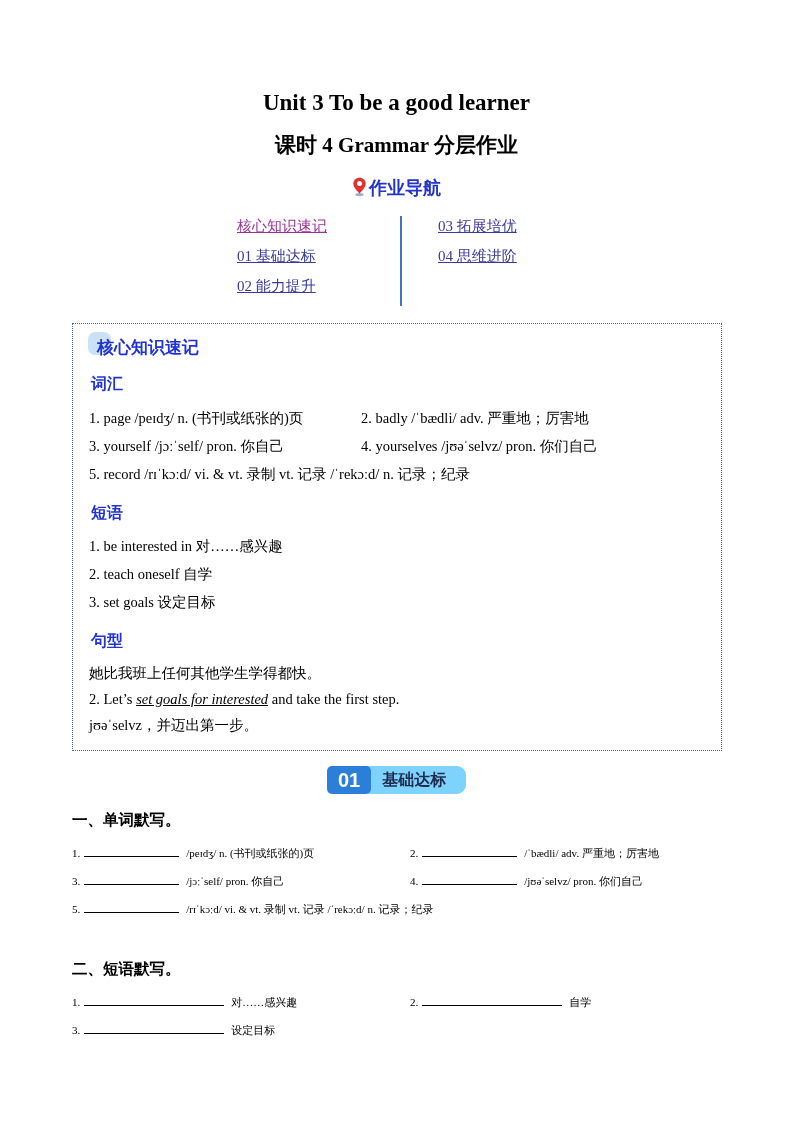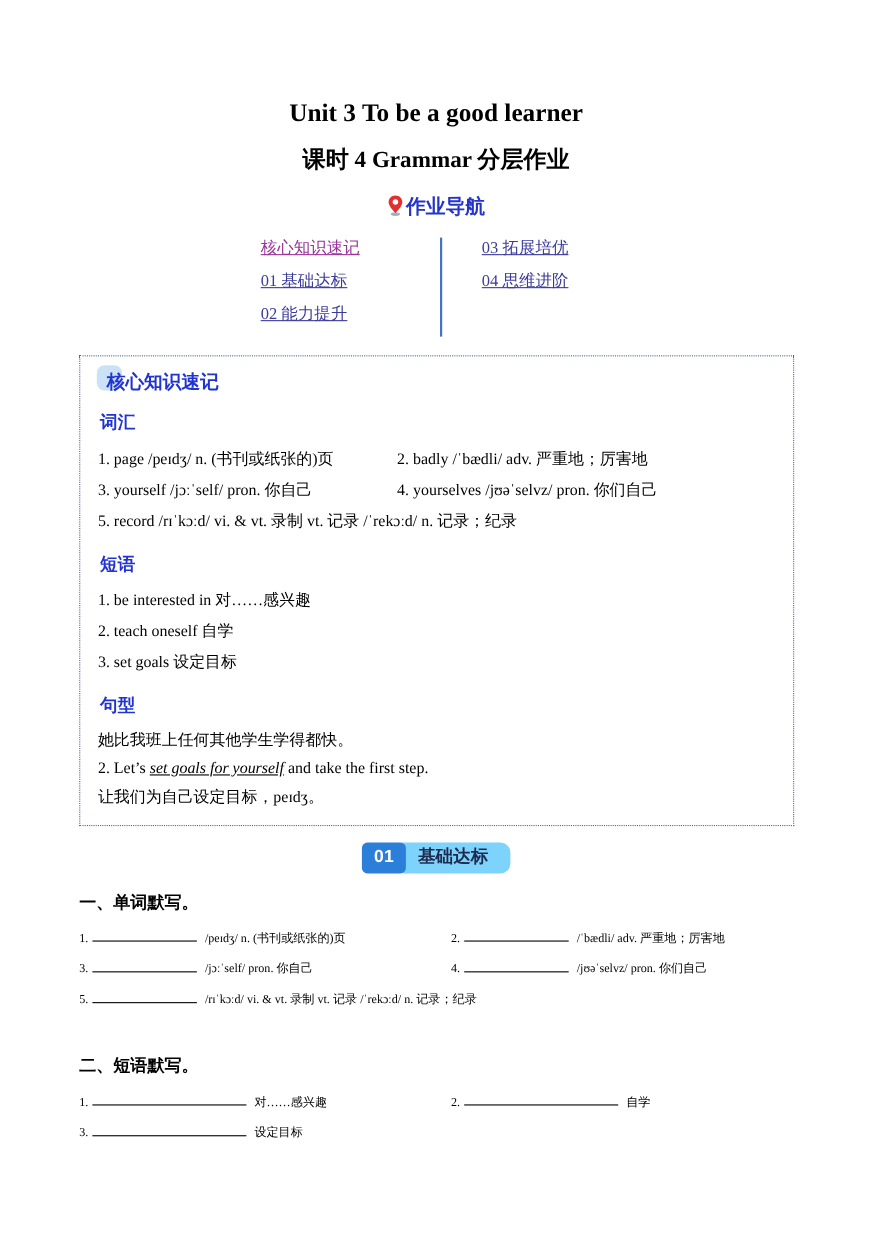--- a/index.html
+++ b/index.html
@@ -91,21 +91,21 @@
   .phrase-list .row { line-height:28px; }
   .sentences { margin-top:8px; font-size:14.5px; }
   .sentences .row { line-height:26px; }
   .em-underlined { font-style:italic; text-decoration:underline; }
   
   .badge { display:flex; justify-content:center; margin-top:15px; }
   .badge-num {
     position:relative; z-index:2;
     background:#2B7FD9; color:#fff;
     font-family:"Liberation Sans","DejaVu Sans",sans-serif;
-    font-weight:bold; font-size:16px;
+    font-weight:bold; font-size:20px;
     line-height:22px;
     padding:3px 11px;
     border-radius:5px;
   }
   .badge-label {
     background:#7dd3fc; color:#1D2B4F;
     font-family:"Liberation Sans","DejaVu Sans",sans-serif;
     font-weight:bold; font-size:16px;
     line-height:22px;
     padding:3px 20px 3px 16px;
@@ -183,22 +183,22 @@
     <div class="sec-title">短语</div>
     <div class="phrase-list">
       <div class="row">1. be interested in 对……感兴趣</div>
       <div class="row">2. teach oneself 自学</div>
       <div class="row">3. set goals 设定目标</div>
     </div>
 
     <div class="sec-title">句型</div>
     <div class="sentences">
       <div class="row">她比我班上任何其他学生学得都快。</div>
-      <div class="row"><span>2. Let’s </span><span class="em-underlined">set goals for yourself</span><span> and take the first step.</span></div>
-      <div class="row">让我们为自己设定目标，peɪdʒ。</div>
+      <div class="row"><span>2. Let’s </span><span class="em-underlined">set goals for interested</span><span> and take the first step.</span></div>
+      <div class="row">jʊəˈselvz，并迈出第一步。</div>
     </div>
   </div>
 
   <div class="badge">
     <span class="badge-num">01</span>
     <span class="badge-label">基础达标</span>
   </div>
 
   <div class="section-head">一、单词默写。</div>
   <div class="dict-grid">

